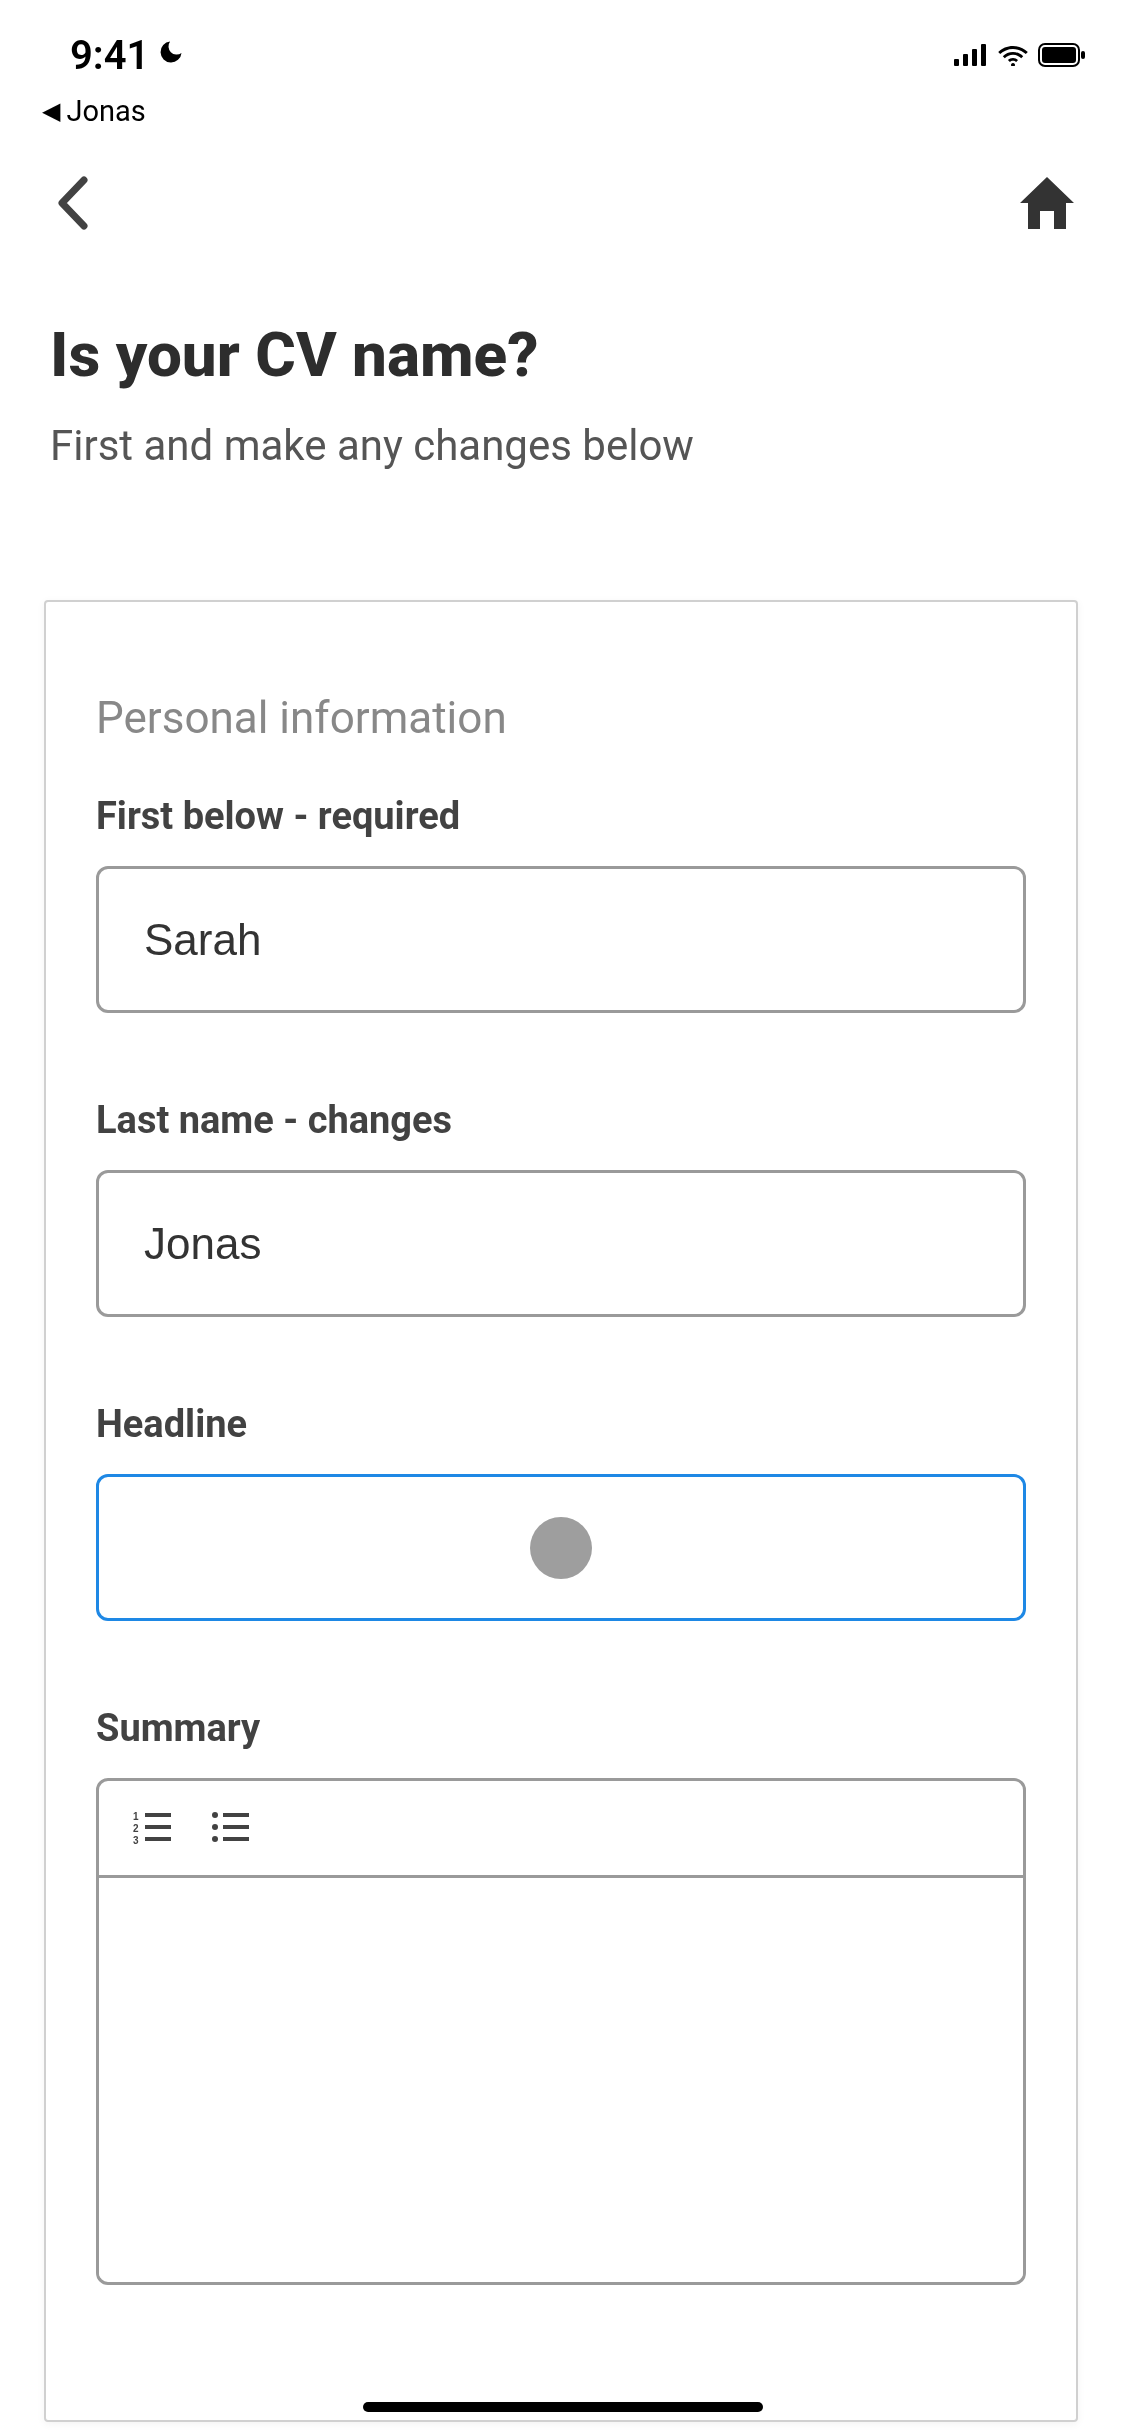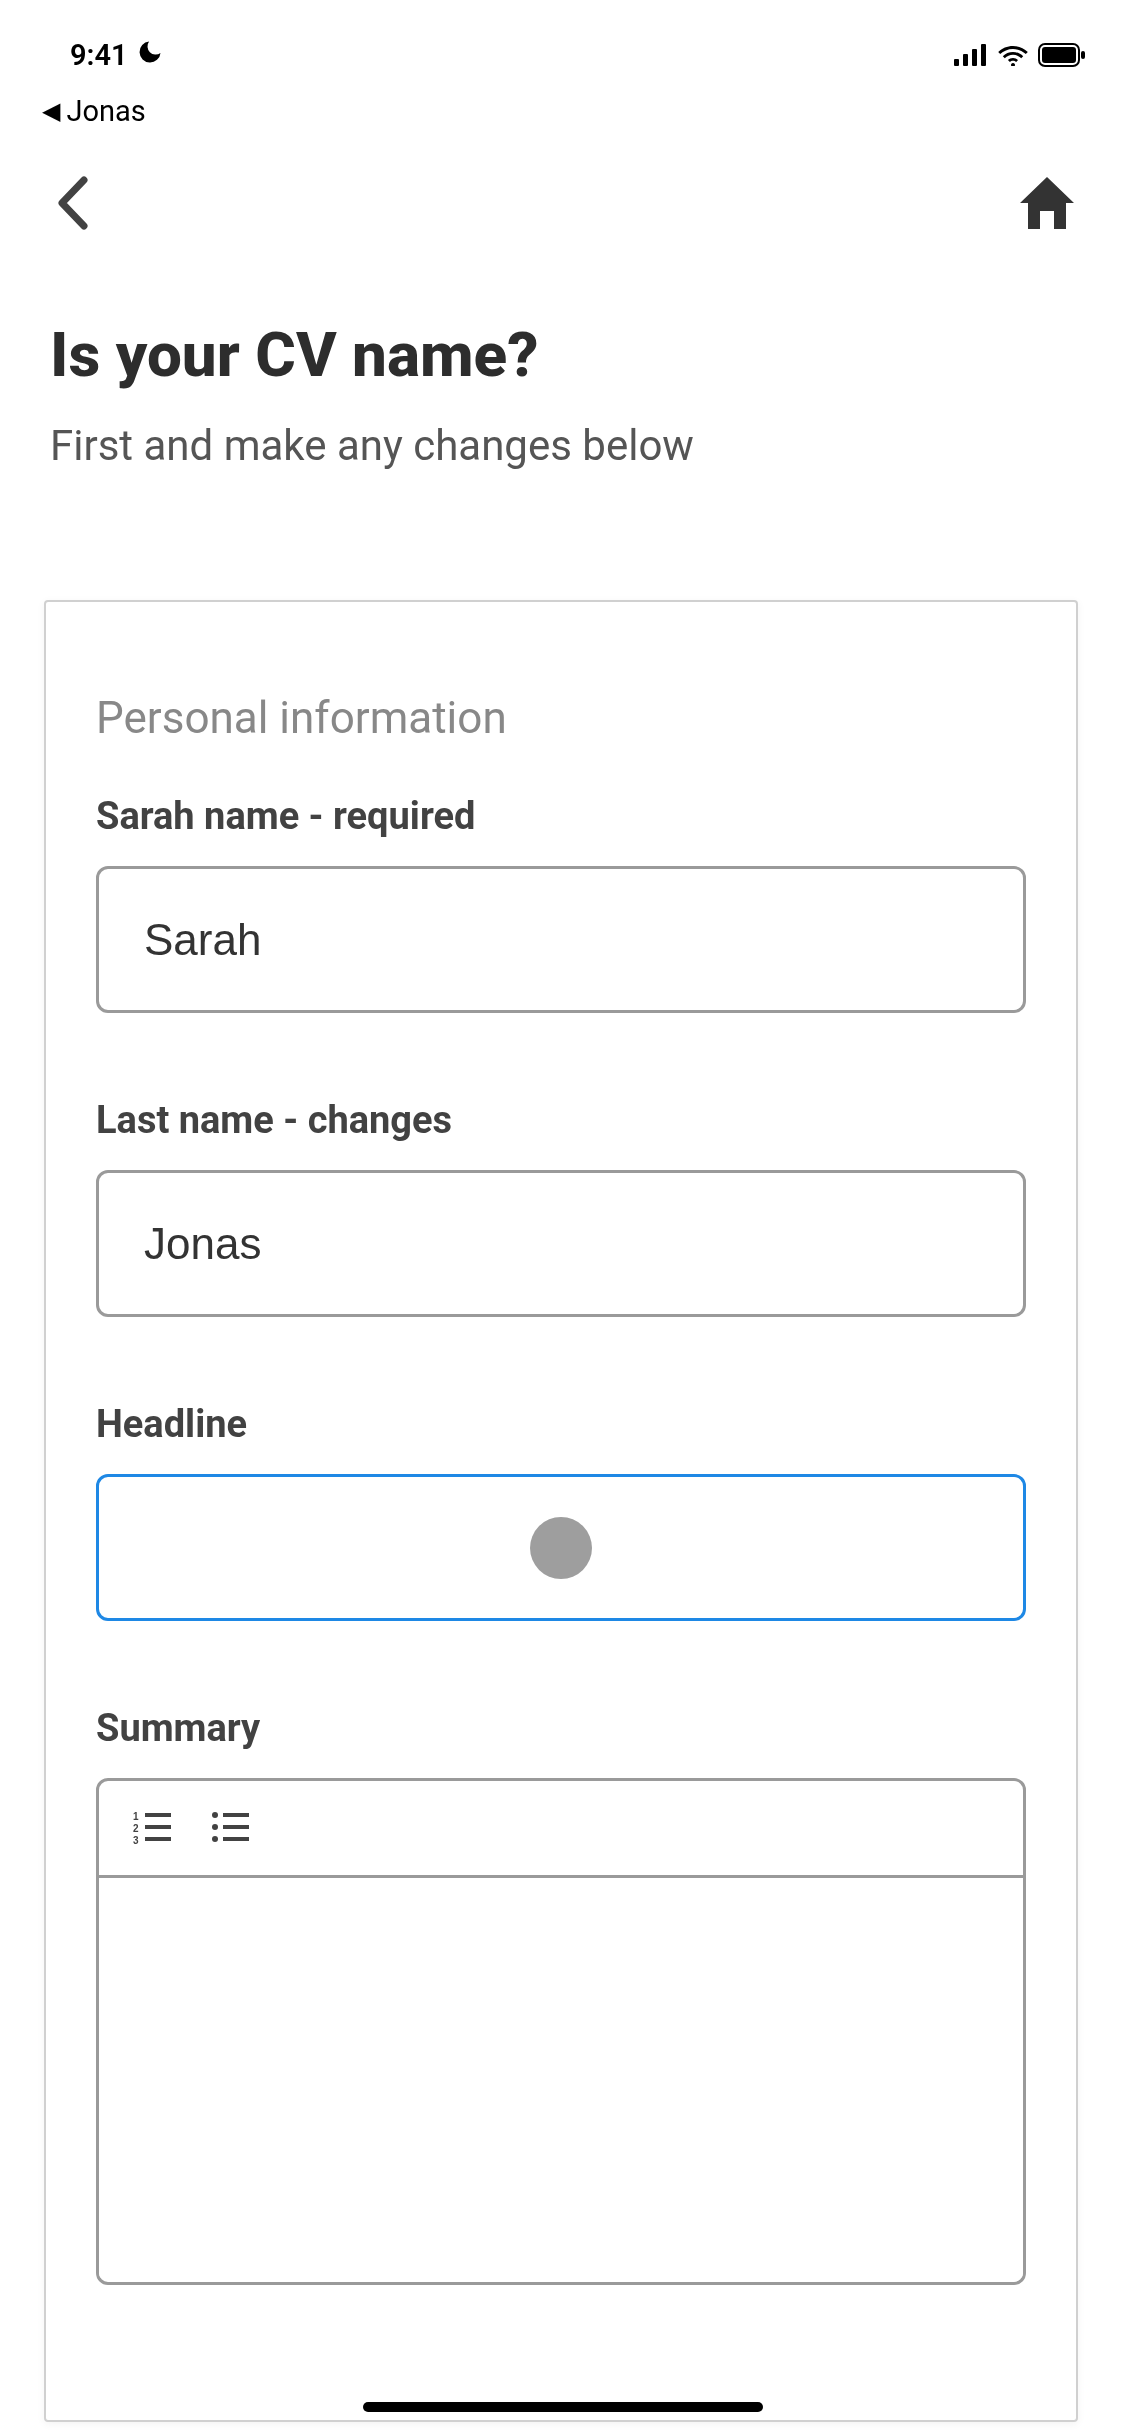--- a/index.html
+++ b/index.html
@@ -26,21 +26,21 @@
       height: 90px;
     }
     
     .status-left {
       display: flex;
       align-items: center;
       gap: 8px;
     }
     
     .status-time {
-      font-size: 29px;
+      font-size: 40px;
       font-weight: 600;
       color: #000;
     }
     
     .moon-icon {
       font-size: 28px;
       color: #000;
     }
     
     .status-right {
@@ -269,21 +269,21 @@
 
 <div class="page-header">
   <h1 class="page-title">Is your CV name?</h1>
   <p class="page-subtitle">First and make any changes below</p>
 </div>
 
 <div class="card">
   <h2 class="section-title">Personal information</h2>
 
   <div class="field-group">
-    <div class="field-label">Sarah name - required</div>
+    <div class="field-label">First below - required</div>
     <input type="text" class="text-input" value="Sarah" style="">
   </div>
 
   <div class="field-group">
     <div class="field-label">Last name - changes</div>
     <input type="text" class="text-input" value="Jonas" style="">
   </div>
 
   <div class="field-group">
     <div class="field-label">Headline</div>

